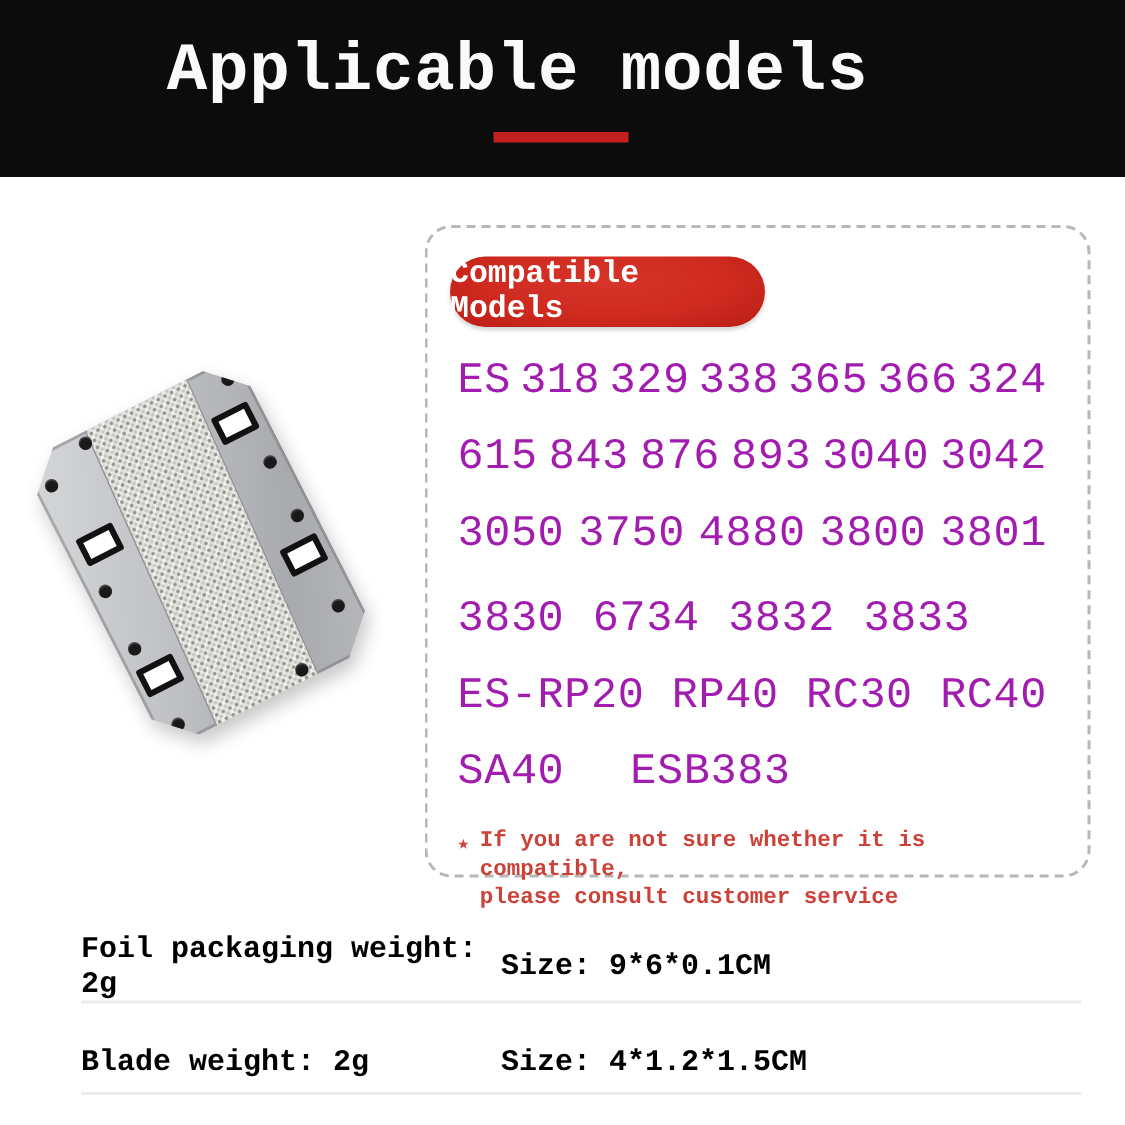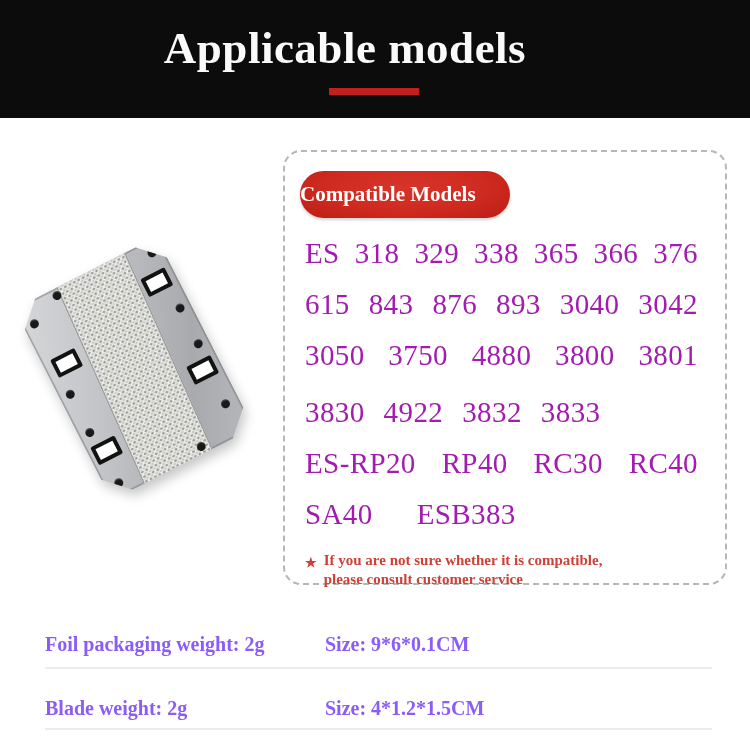--- a/index.html
+++ b/index.html
@@ -1,18 +1,18 @@
 <!DOCTYPE html>
 <html><head>
 <meta charset="utf-8">
 <style>
   html,body{margin:0;padding:0;background:#ffffff;}
   .page{
     position:relative;width:750px;height:750px;overflow:hidden;background:#ffffff;
-    font-family:Liberation Serif, serif;
+    font-family:Liberation Mono, monospace;
   }
   
   .header{position:absolute;left:0;top:0;width:750px;height:118px;background:#0c0c0c;}
   .header h1{
     margin:0;padding-top:22px;text-align:center;transform:translateX(-30px);
     color:#fafafa;font-size:45px;font-weight:800;letter-spacing:0.5px;
   }
   .title-underline{position:absolute;left:329px;top:88px;width:90px;height:7px;background:#c2201e;}
   
   .card{
@@ -60,21 +60,21 @@
       repeating-linear-gradient(115deg,rgba(255,255,255,0.5) 0 2px,rgba(0,0,0,0) 2px 6px);
     background-size:5px 5px,5px 5px,auto;
     background-position:0 0,2.5px 2.5px,0 0;
     border-left:1px solid #8f9194;border-right:1px solid #8f9194;
   }
   .rivet{position:absolute;width:9px;height:9px;border-radius:50%;background:#191919;
     box-shadow:inset 0 1px 1px rgba(255,255,255,0.25);}
   .hole{position:absolute;width:27px;height:20px;box-sizing:border-box;
     background:#ffffff;border:4px solid #121212;border-radius:2px;}
   
-  .specs{position:absolute;left:45px;top:622px;width:667px;color:#8b5cf6;}
+  .specs{position:absolute;left:54px;top:622px;width:667px;color:#000000;}
   .spec-row{display:flex;align-items:center;height:45px;border-bottom:2px solid #ececec;
     font-size:20px;font-weight:700;}
   .spec-row.second{height:61px;align-items:flex-end;padding-bottom:8px;box-sizing:border-box;}
   .spec-label{width:280px;flex:0 0 280px;}
 </style>
 </head>
 <body>
 
 <div class="page">
 
@@ -109,40 +109,40 @@
     </div>
 
     <div class="models">
       <div class="model-row">
         <span>ES</span>
         <span>318</span>
         <span>329</span>
         <span>338</span>
         <span>365</span>
         <span>366</span>
-        <span>376</span>
+        <span>324</span>
       </div>
       <div class="model-row">
         <span>615</span>
         <span>843</span>
         <span>876</span>
         <span>893</span>
         <span>3040</span>
         <span>3042</span>
       </div>
       <div class="model-row">
         <span>3050</span>
         <span>3750</span>
         <span>4880</span>
         <span>3800</span>
         <span>3801</span>
       </div>
       <div class="model-row left g19">
         <span>3830</span>
-        <span>4922</span>
+        <span>6734</span>
         <span>3832</span>
         <span>3833</span>
       </div>
       <div class="model-row">
         <span>ES-RP20</span>
         <span>RP40</span>
         <span>RC30</span>
         <span>RC40</span>
       </div>
       <div class="model-row left g28">

